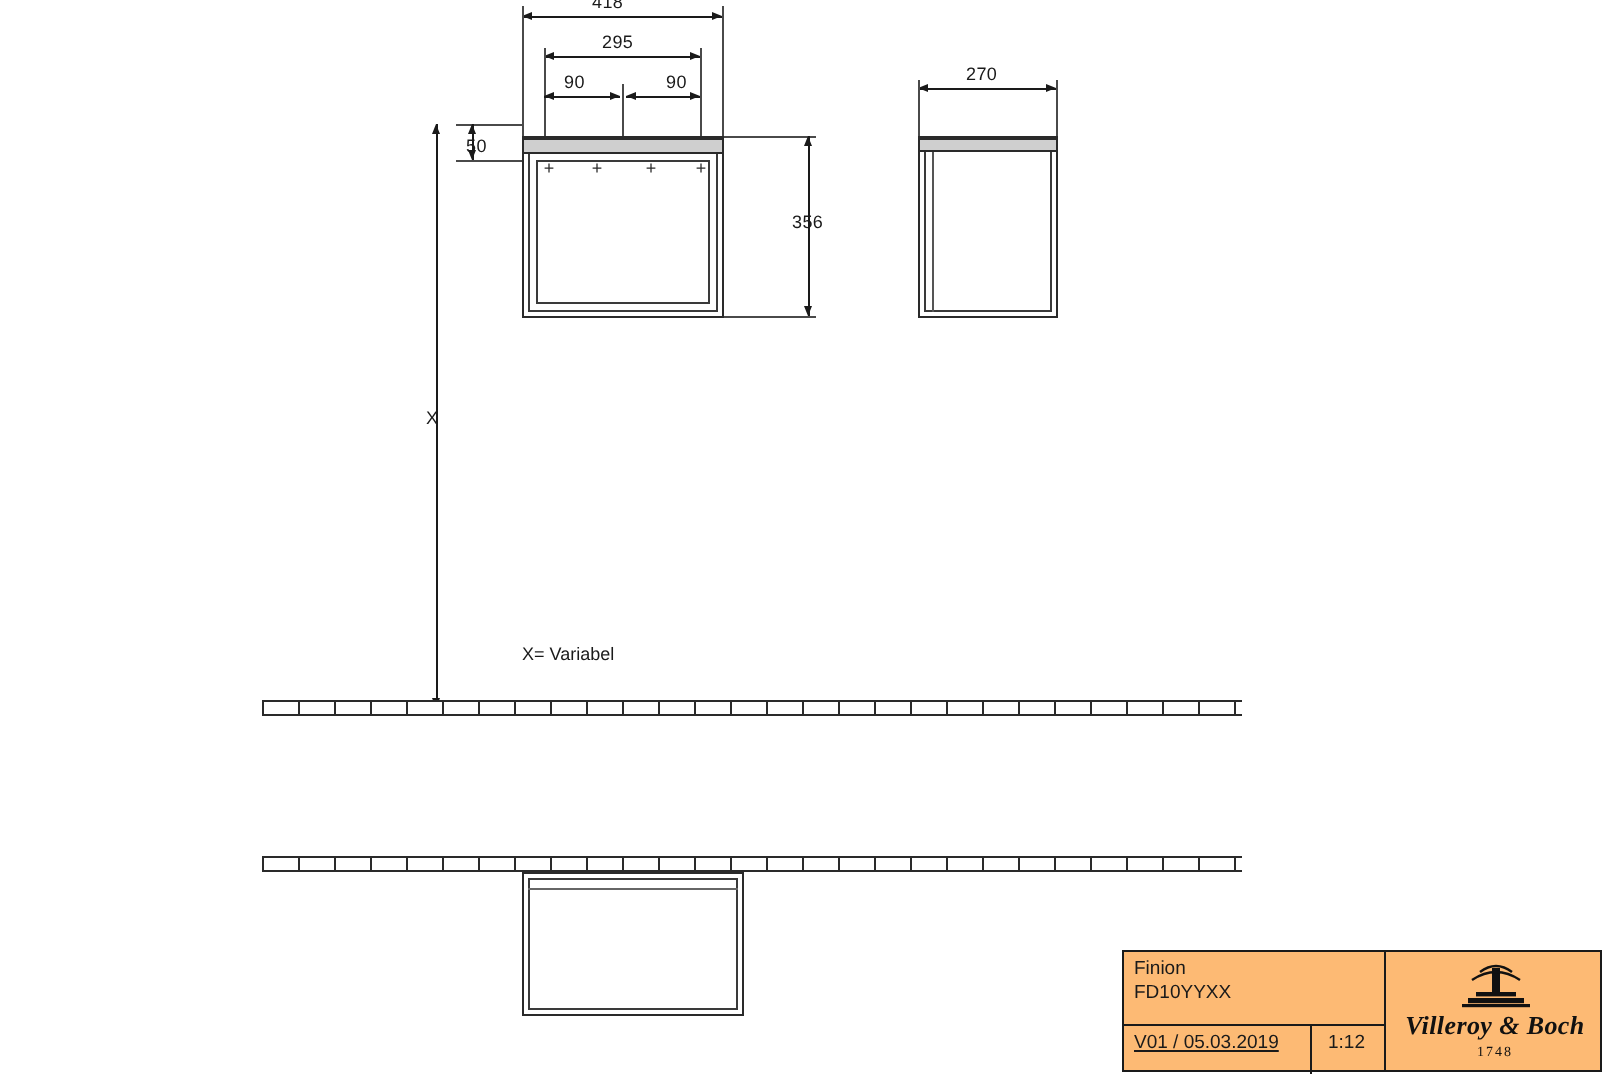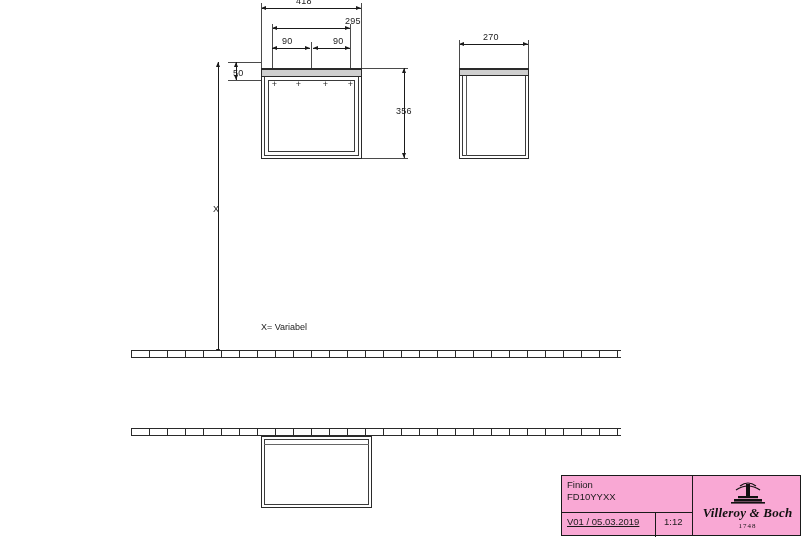--- a/index.html
+++ b/index.html
@@ -94,21 +94,21 @@
 
   
   #titleblock {
     position: absolute;
     left: 561px;
     top: 475px;
     width: 240px;
     height: 61px;
     border: 1px solid #1a1a1a;
     box-sizing: border-box;
-    background: #f9a8d4;
+    background: #fdba74;
   }
   #tb-left {
     position: absolute;
     left: 0; top: 0;
     width: 131px;
     height: 100%;
     box-sizing: border-box;
     border-right: 1px solid #1a1a1a;
   }
   #tb-name {
@@ -193,21 +193,21 @@
   <div class="arrow-r" style="left:356px; top:5.5px;"></div>
   <div class="line vline ext" style="left:261px; top:3px; height:72px;"></div>
   <div class="line vline ext" style="left:361px; top:3px; height:72px;"></div>
   <div class="dim-text" style="left:296px; top:-4px;">418</div>
 
   <div class="line hline" style="left:272px; top:28px; width:78px;"></div>
   <div class="arrow-l" style="left:272px; top:25.5px;"></div>
   <div class="arrow-r" style="left:345px; top:25.5px;"></div>
   <div class="line vline ext" style="left:272px; top:24px; height:50px;"></div>
   <div class="line vline ext" style="left:350px; top:24px; height:50px;"></div>
-  <div class="dim-text" style="left:301px; top:16px;margin-left:44px;">295</div>
+  <div class="dim-text" style="left:301px; top:16px;">295</div>
 
   <div class="line hline" style="left:272px; top:48px; width:38px;"></div>
   <div class="arrow-l" style="left:272px; top:45.5px;"></div>
   <div class="arrow-r" style="left:305px; top:45.5px;"></div>
   <div class="dim-text" style="left:282px; top:36px;">90</div>
 
   <div class="line hline" style="left:313px; top:48px; width:37px;"></div>
   <div class="arrow-l" style="left:313px; top:45.5px;"></div>
   <div class="arrow-r" style="left:345px; top:45.5px;"></div>
   <div class="dim-text" style="left:333px; top:36px;">90</div>

